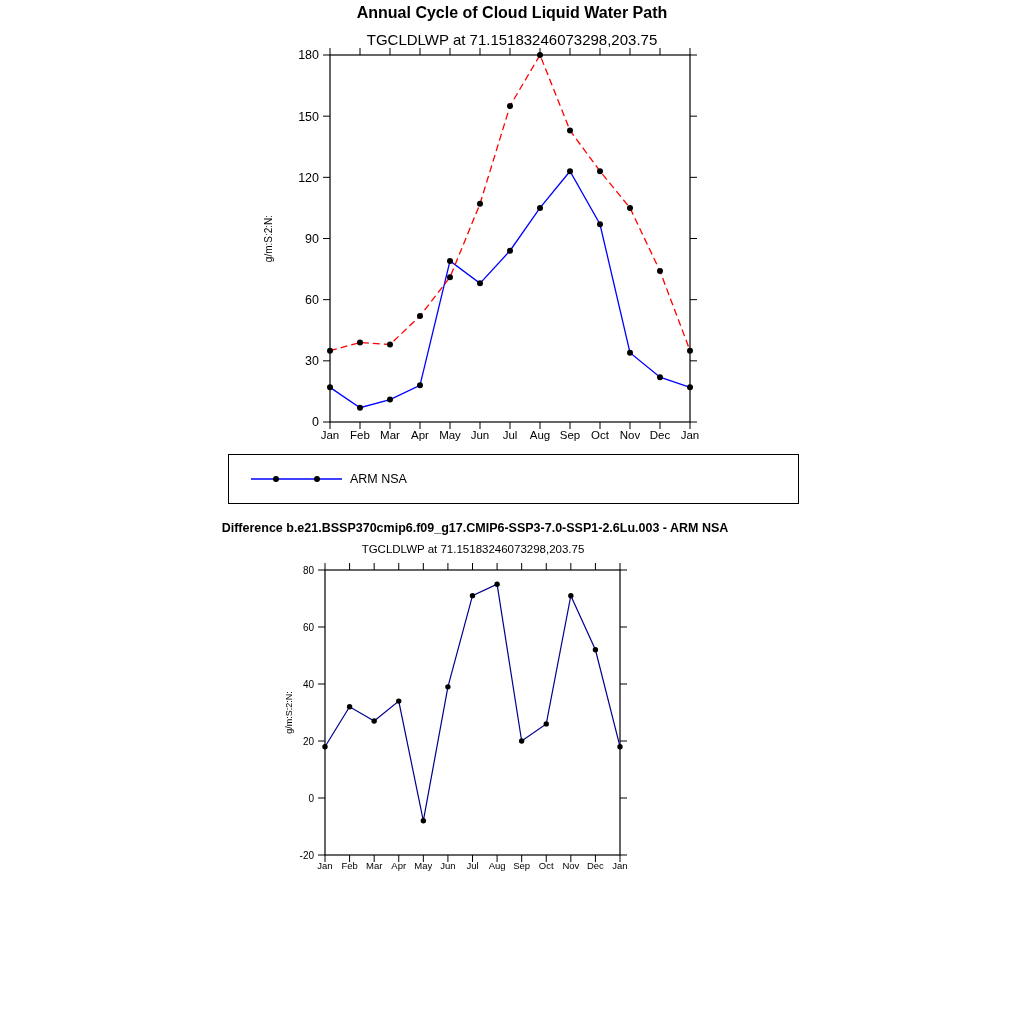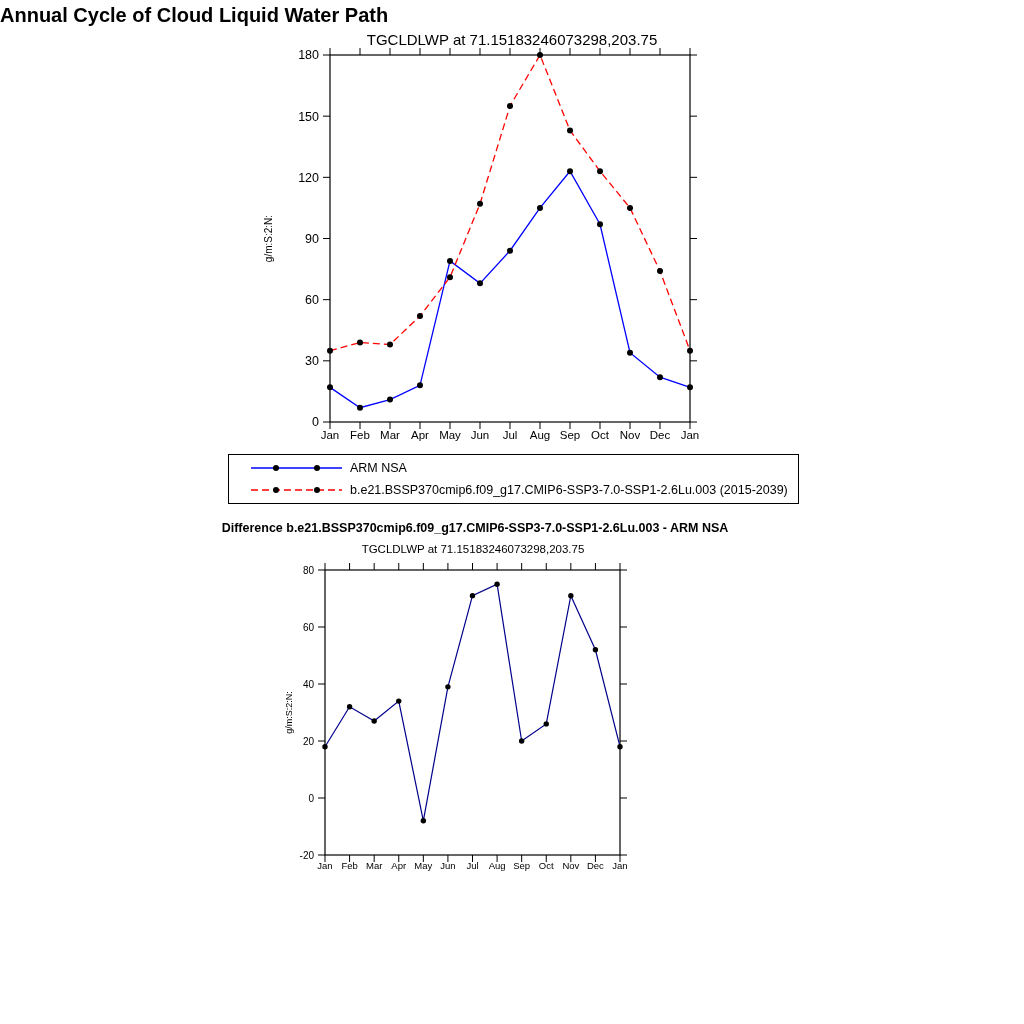--- a/index.html
+++ b/index.html
@@ -1,21 +1,21 @@
 <!DOCTYPE html>
 <html><head>
 <meta charset="utf-8">
 <style>
   html,body{margin:0;padding:0;}
   body{
     width:1024px;height:1024px;background:#ffffff;position:relative;
     font-family:"Liberation Sans",sans-serif;color:#000;overflow:hidden;
   }
   .abs{position:absolute;}
-  #top-title{left:0;top:4px;width:1024px;font-size:20px;font-weight:bold;}
+  #top-title{left:0;top:4px;width:1024px;text-align:center;font-size:16px;font-weight:bold;}
   #top-subtitle{left:0;top:31px;width:1024px;text-align:center;font-size:15px;}
   #top-plot{left:240px;top:44px;}
   #legend-box{
     left:228px;top:454px;width:571px;height:50px;border:1px solid #000;box-sizing:border-box;
     display:flex;flex-direction:column;justify-content:space-around;padding:2px 0 2px 20px;background:#fff;
   }
   .legend-row{display:flex;align-items:center;gap:6px;font-size:12.5px;white-space:nowrap;}
   #bottom-title{left:0;top:521px;width:950px;text-align:center;font-size:12.5px;font-weight:bold;}
   #bottom-subtitle{left:0;top:543px;width:946px;text-align:center;font-size:11.5px;}
   #bottom-plot{left:250px;top:558px;}
@@ -122,28 +122,20 @@
 
 <div class="abs" id="legend-box">
   <div class="legend-row">
     <svg class="legend-swatch" width="95" height="14">
         <line x1="2" y1="7" x2="93" y2="7" stroke="#0000ff" stroke-width="1.3"></line>
         <circle cx="27" cy="7" r="3" fill="#000"></circle>
         <circle cx="68" cy="7" r="3" fill="#000"></circle>
       </svg>
     <span>ARM NSA</span>
   </div>
-  <div class="legend-row">
-    <svg class="legend-swatch" width="95" height="14">
-        <line x1="2" y1="7" x2="93" y2="7" stroke="#ff0000" stroke-width="1.3" stroke-dasharray="7,4"></line>
-        <circle cx="27" cy="7" r="3" fill="#000"></circle>
-        <circle cx="68" cy="7" r="3" fill="#000"></circle>
-      </svg>
-    <span>b.e21.BSSP370cmip6.f09_g17.CMIP6-SSP3-7.0-SSP1-2.6Lu.003 (2015-2039)</span>
-  </div>
 </div>
 
 <div class="abs" id="bottom-title">Difference b.e21.BSSP370cmip6.f09_g17.CMIP6-SSP3-7.0-SSP1-2.6Lu.003 - ARM NSA</div>
 <div class="abs" id="bottom-subtitle">TGCLDLWP at 71.15183246073298,203.75</div>
 
 <svg class="abs" id="bottom-plot" width="420" height="330">
     <rect x="75" y="12" width="295" height="285" fill="none" stroke="#000" stroke-width="1.2"></rect>
     <line x1="75" y1="297" x2="68" y2="297" stroke="#000" stroke-width="1"></line>
     <line x1="370" y1="297" x2="377" y2="297" stroke="#000" stroke-width="1"></line>
     <text x="64" y="300.5" text-anchor="end" font-size="10">-20</text>

